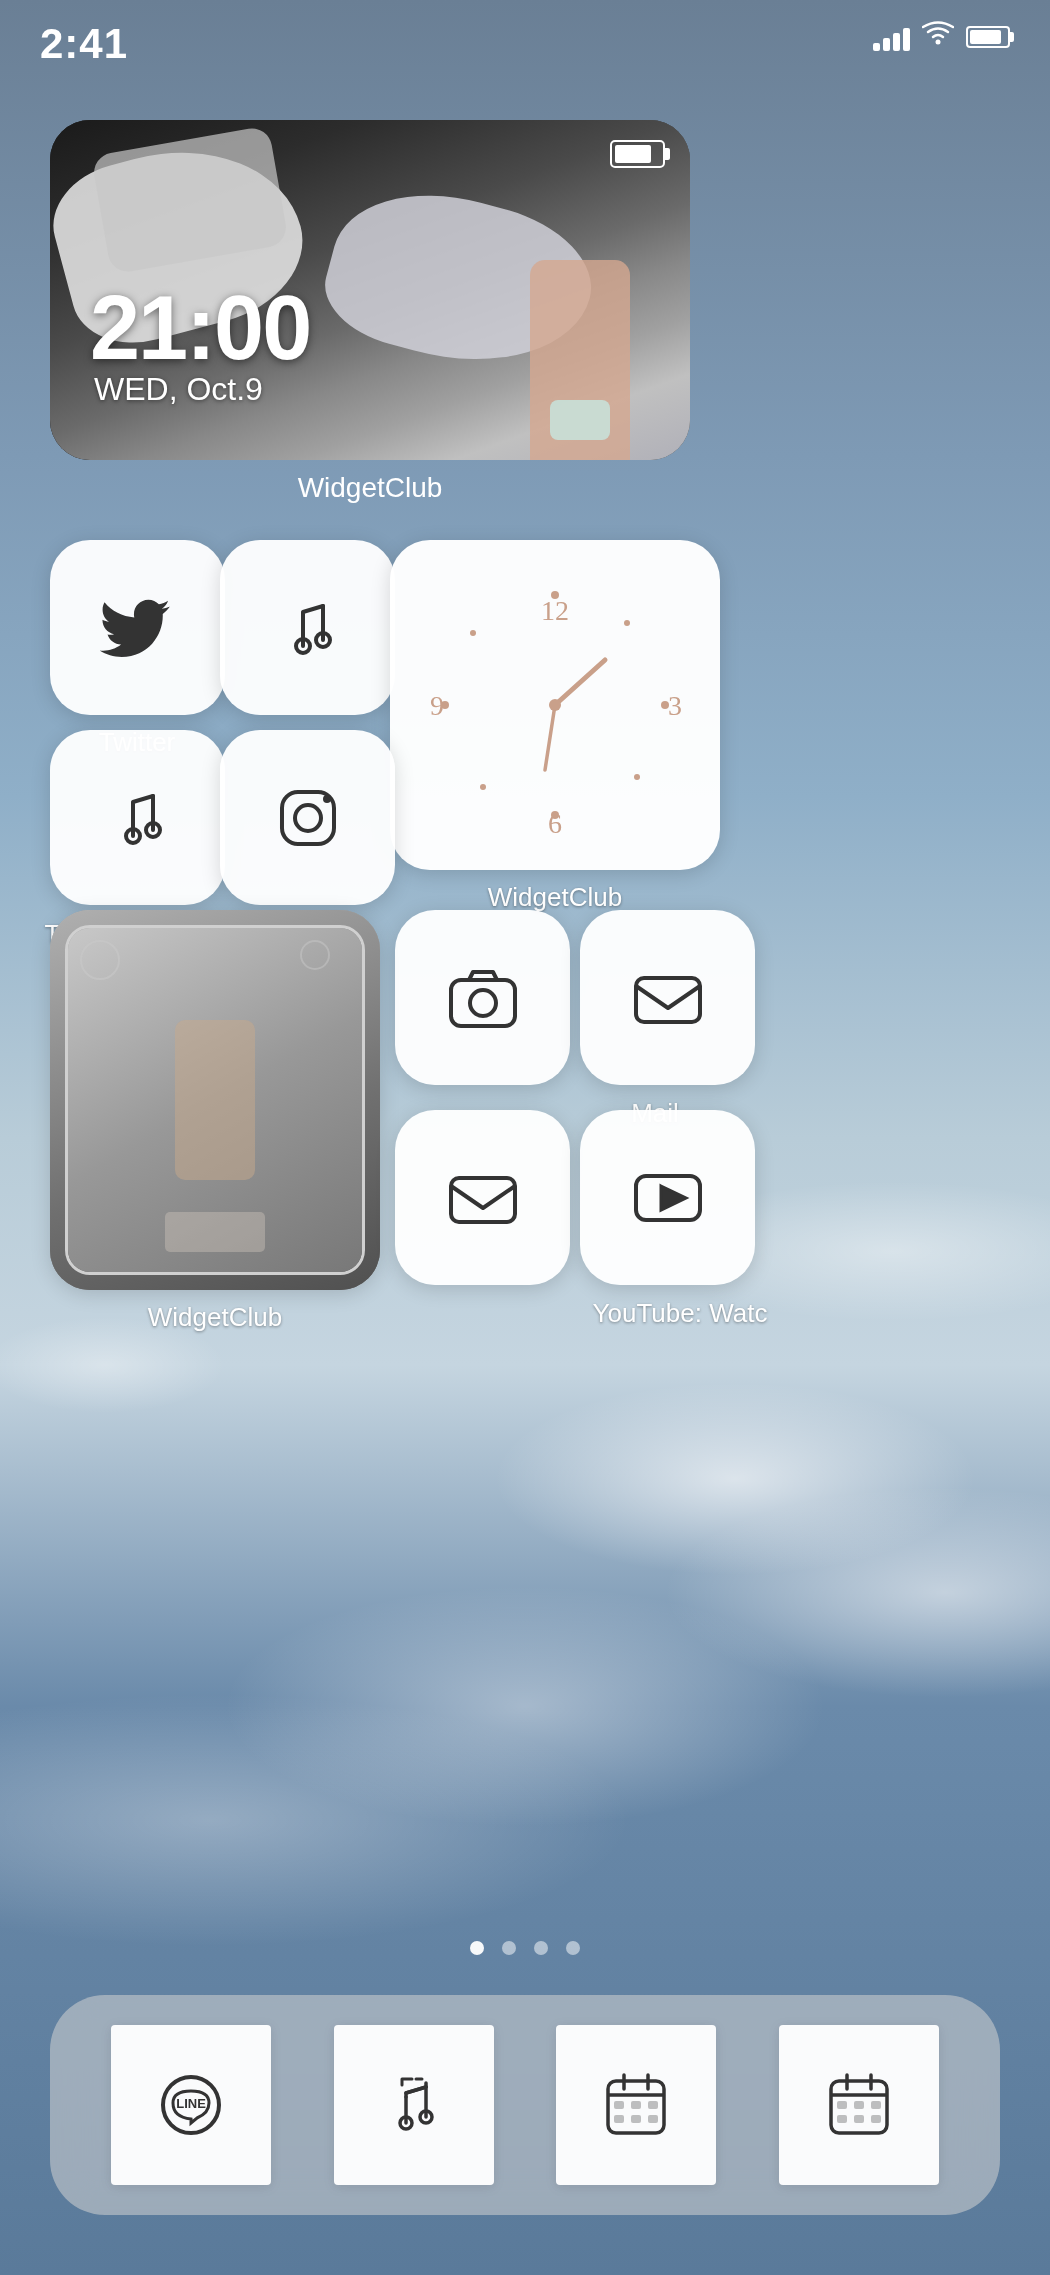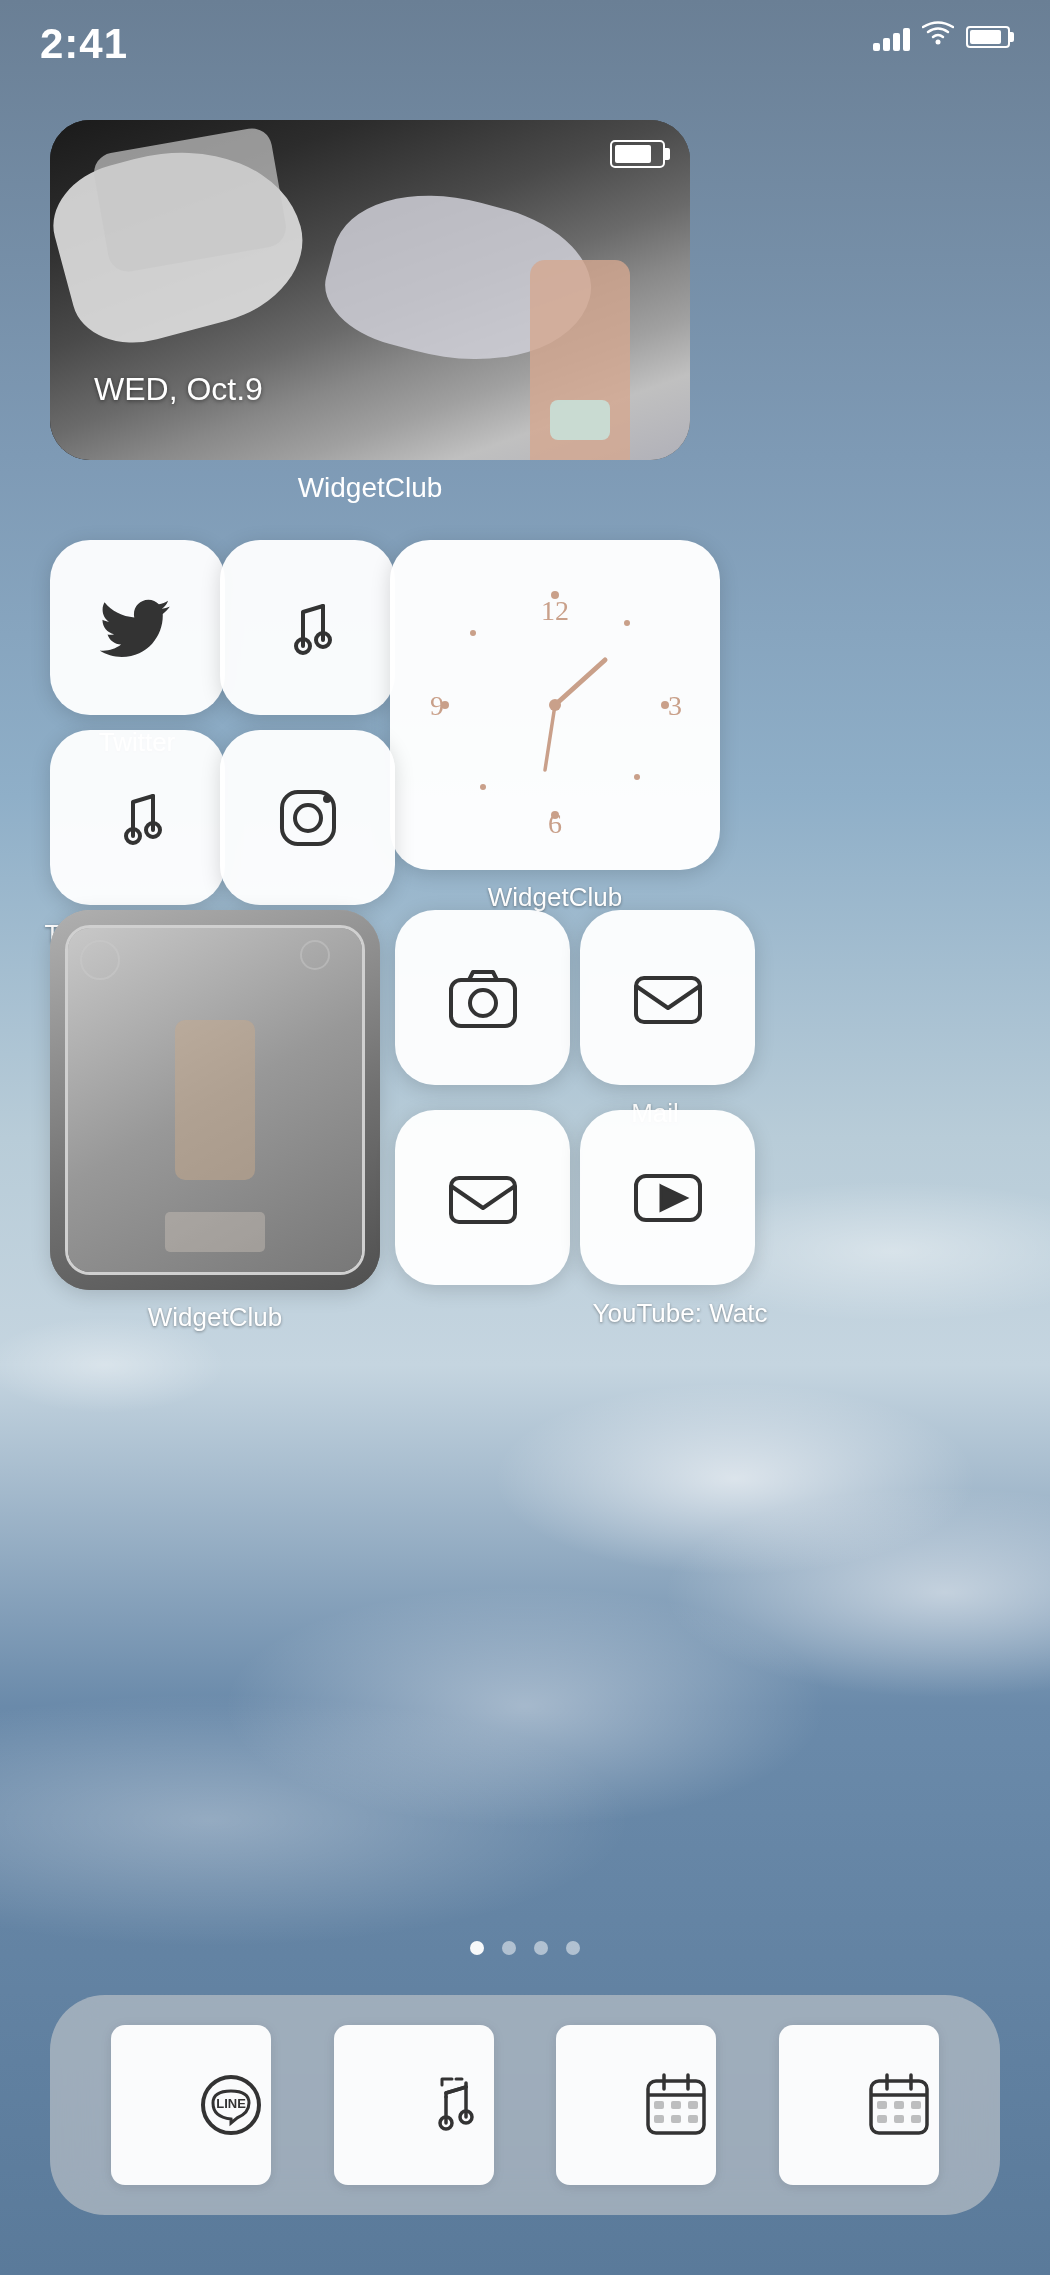--- a/index.html
+++ b/index.html
@@ -297,24 +297,24 @@
       display: flex;
       align-items: center;
       justify-content: space-around;
       padding: 20px 30px;
       backdrop-filter: blur(20px);
     }
     .dock-icon {
       width: 160px;
       height: 160px;
       background: rgba(255,255,255,0.95);
-      border-radius: 14px;
-      display: flex;
-      align-items: center;
-      justify-content: flex-end;
+      border-radius: 4px;
+      display: flex;
+      align-items: center;
+      justify-content: center;
       box-shadow: 0 2px 12px rgba(0,0,0,0.1);
     }
     .dock-icon svg {
       width: 80px;
       height: 80px;
     }
   </style>
 </head>
 <body>
 
@@ -353,20 +353,21 @@
       <div style="position:absolute;top:20px;left:50px;width:180px;height:120px;background:#c8c8c8;border-radius:20px;transform:rotate(-10deg);opacity:0.7;"></div>
       <div style="position:absolute;top:80px;left:280px;width:260px;height:160px;background:#d0d0d8;border-radius:50% 40% 60% 30%;transform:rotate(15deg);opacity:0.85;"></div>
       <div style="position:absolute;bottom:0;right:60px;width:100px;height:200px;background:#d4a890;border-radius:15px 15px 0 0;opacity:0.8;"></div>
       <div style="position:absolute;bottom:20px;right:80px;width:60px;height:40px;background:#c8e0d8;border-radius:8px;opacity:0.9;"></div>
 
       <div class="widget-battery">
         <div class="wb-icon">
           <div class="wb-fill"></div>
         </div>
       </div>
+      <div class="widget-time">21:00</div>
       <div class="widget-date">WED, Oct.9</div>
     </div>
   </div>
   <div class="top-widget-label">WidgetClub</div>
 
   <div class="app-icon" style="top:540px;left:50px;">
     <svg viewBox="0 0 80 80" fill="none" xmlns="http://www.w3.org/2000/svg">
       <path d="M72 18.5c-2.6 1.15-5.4 1.93-8.3 2.28 2.98-1.79 5.27-4.62 6.35-7.99-2.79 1.66-5.88 2.86-9.17 3.51-2.63-2.81-6.38-4.57-10.53-4.57-7.97 0-14.43 6.46-14.43 14.43 0 1.13.13 2.23.37 3.29-12-0.6-22.64-6.35-29.76-15.08-1.24 2.13-1.95 4.62-1.95 7.27 0 5.01 2.55 9.43 6.42 12.02-2.37-.07-4.6-.73-6.54-1.81v.18c0 6.99 4.97 12.82 11.58 14.15-1.21.33-2.49.51-3.8.51-.93 0-1.83-.09-2.71-.26 1.84 5.73 7.17 9.9 13.49 10.02-4.94 3.87-11.17 6.18-17.93 6.18-1.16 0-2.31-.07-3.44-.2 6.38 4.09 13.96 6.48 22.1 6.48 26.52 0 41.02-21.97 41.02-41.02 0-.63-.01-1.25-.04-1.87 2.82-2.03 5.26-4.57 7.19-7.46z" fill="#333"></path>
     </svg>
   </div>

